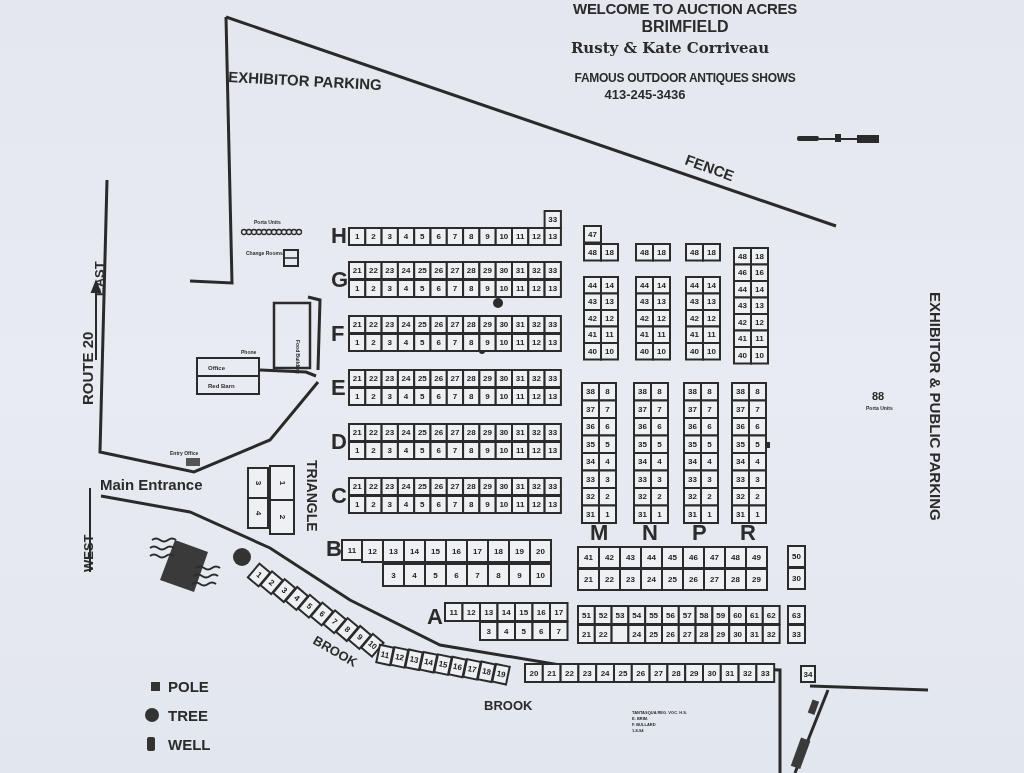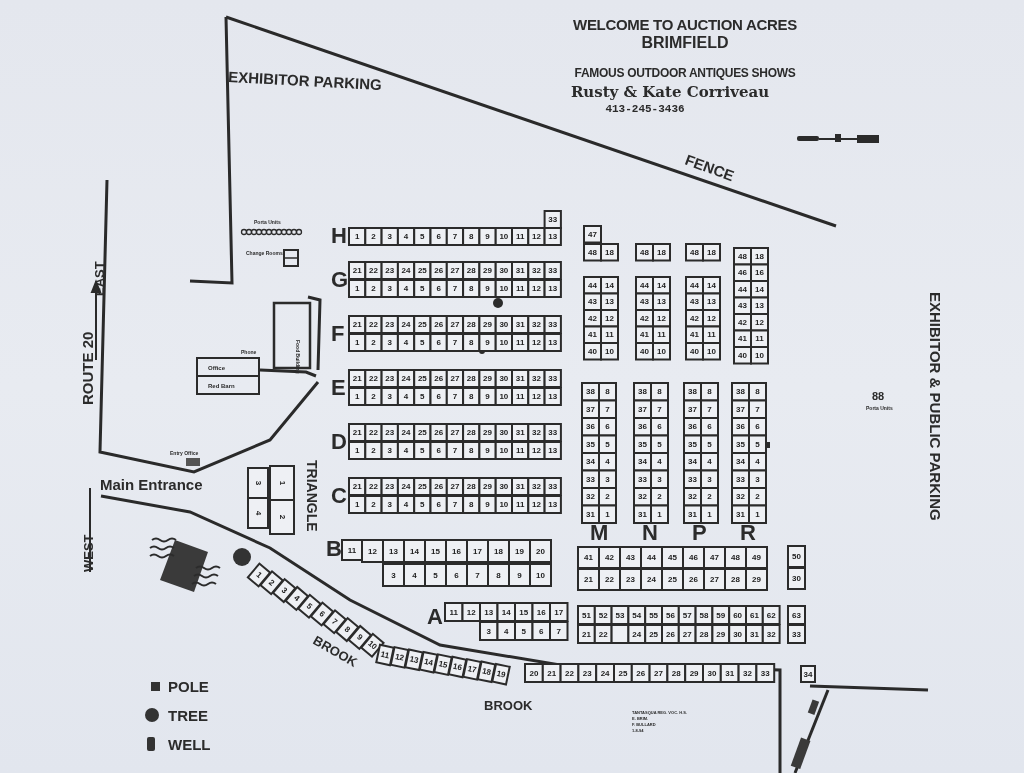--- a/index.html
+++ b/index.html
@@ -1627,20 +1627,20 @@
     <text class="lbl" x="866" y="410" font-size="5">Porta Units</text>
 
     <g>
       <text class="lbl" x="632" y="714" font-size="4">TANTASQUA REG. VOC. H.S.</text>
       <text class="lbl" x="632" y="720" font-size="4">E. BRIM.</text>
       <text class="lbl" x="632" y="726" font-size="4">F. BULLARD</text>
       <text class="lbl" x="632" y="732" font-size="4">1-8-94</text>
     </g>
   </svg>
 
-  <div class="hdr" style="left:560px;top:16px;width:250px;">
+  <div class="hdr" style="left:560px;top:0;width:250px;">
     <div style="font-size:15px;letter-spacing:-0.3px;">WELCOME TO AUCTION ACRES</div>
     <div style="font-size:16px;margin-top:1px;">BRIMFIELD</div>
+    <div style="font-family:'DejaVu Serif',serif;font-size:15px;margin-top:3px;margin-left:-30px;">Rusty &amp; Kate Corriveau</div>
     <div style="font-size:12px;margin-top:14px;letter-spacing:-0.3px;">FAMOUS OUTDOOR ANTIQUES SHOWS</div>
-    <div style="font-family:'DejaVu Serif',serif;font-size:15px;margin-top:3px;margin-left:-30px;">Rusty &amp; Kate Corriveau</div>
-    <div style="font-family:Liberation Mono, monospace;font-size:11px;margin-top:2px;margin-left:-80px;">413-245-3436</div>
+    <div style="font-family:Liberation Sans, sans-serif;font-size:13px;margin-top:2px;margin-left:-80px;">413-245-3436</div>
   </div>
 </div>
 
 </body></html>

